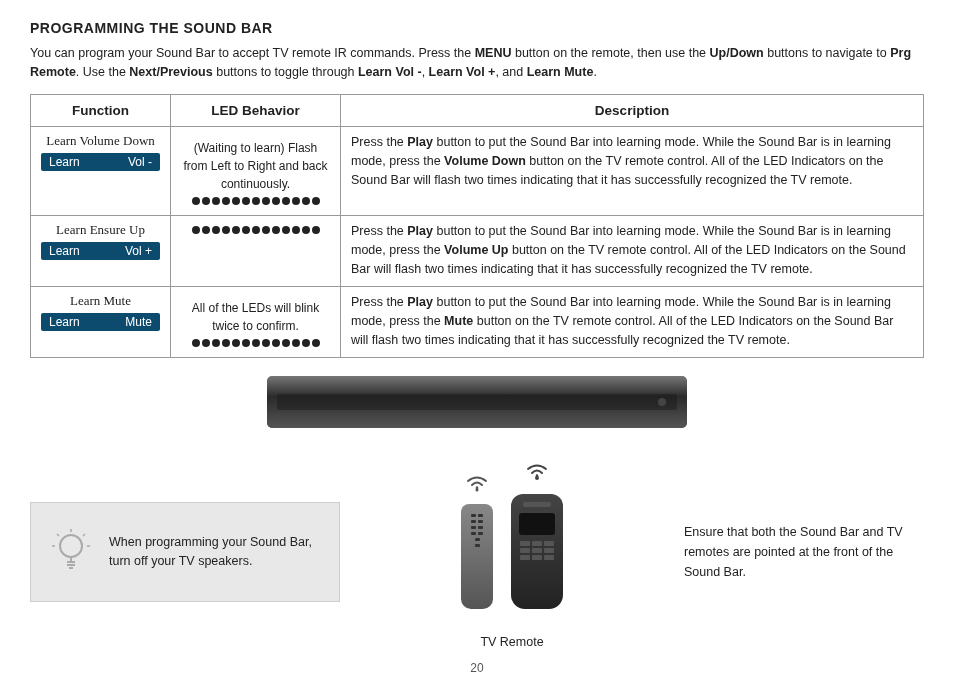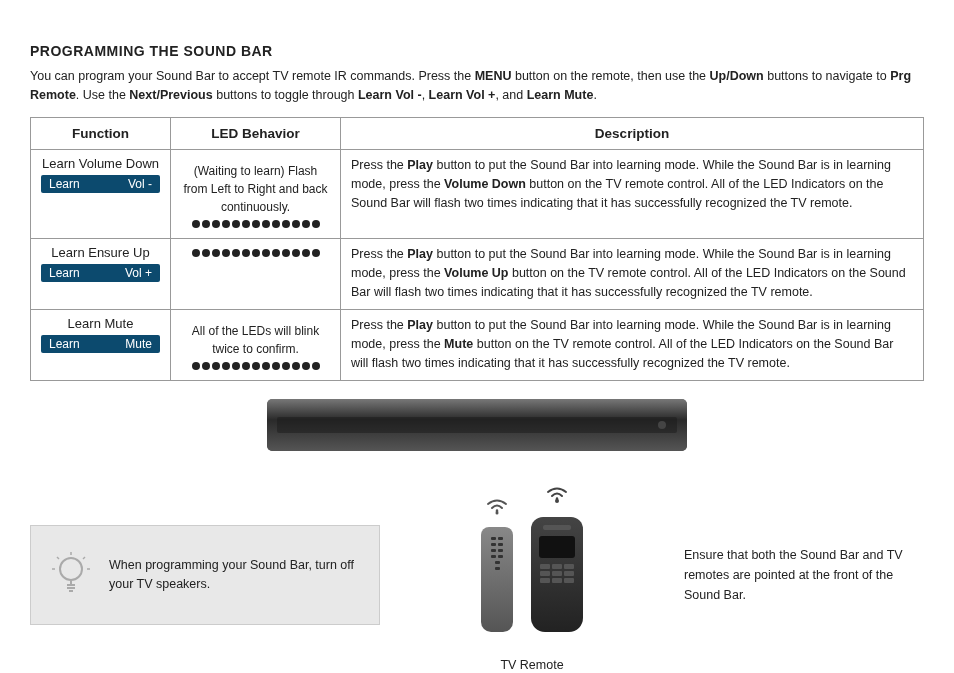--- a/index.html
+++ b/index.html
@@ -11,21 +11,20 @@
       width: 954px;
       min-height: 673px;
       padding: 20px 30px;
     }
 
     .page-title {
       font-weight: bold;
       font-size: 14px;
       margin-bottom: 8px;
       letter-spacing: 0.5px;
-      margin-top: 23px;
     }
 
     .intro-text {
       font-size: 12.5px;
       line-height: 1.5;
       margin-bottom: 12px;
     }
 
     .intro-text b { font-weight: bold; }
 
@@ -52,20 +51,21 @@
     }
 
     .col-function { width: 140px; text-align: center; }
     .col-led { width: 170px; text-align: center; }
     .col-desc { }
 
     .fn-label {
       font-size: 13px;
       text-align: center;
       margin-bottom: 4px;
+      font-family: Liberation Serif, serif;
     }
 
     .learn-btn {
       display: flex;
       justify-content: space-between;
       background: #0c4a6e;
       color: #fff;
       font-size: 12px;
       padding: 2px 8px;
       margin-top: 3px;
@@ -124,21 +124,21 @@
       width: 100%;
     }
 
     .tip-box {
       background: #e8e8e8;
       border: 1px solid #ccc;
       padding: 14px 16px;
       display: flex;
       align-items: center;
       gap: 14px;
-      width: 350px;
+      width: 310px;
       min-height: 100px;
     }
 
     .bulb-icon {
       width: 48px;
       height: 48px;
       flex-shrink: 0;
     }
 
     .tip-text {

